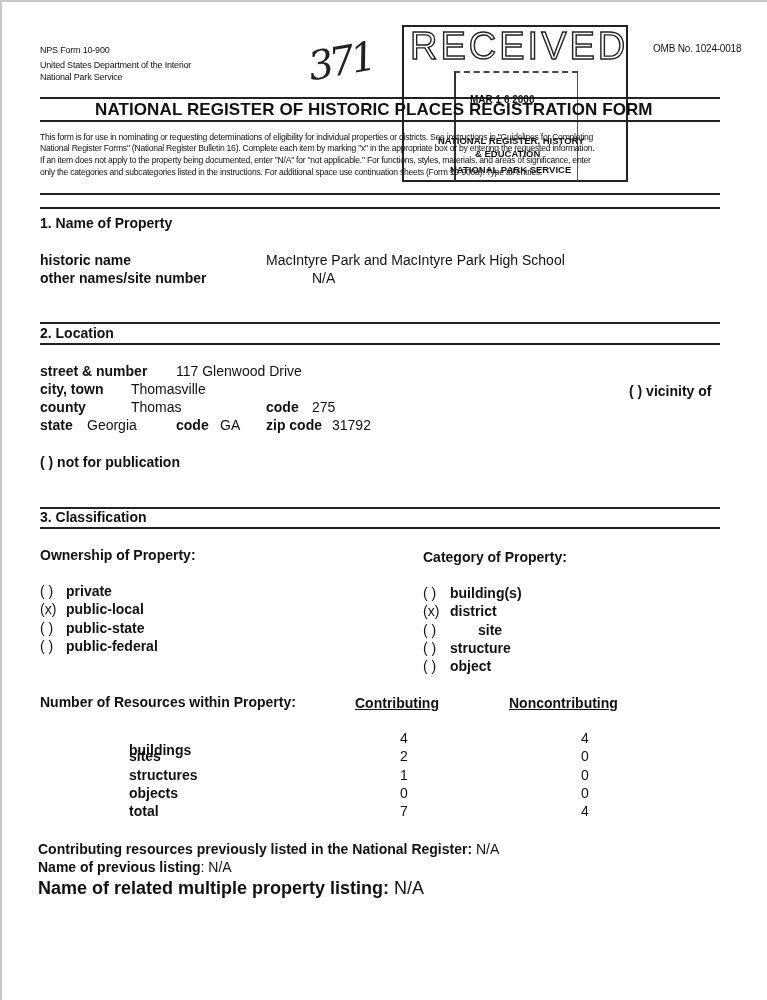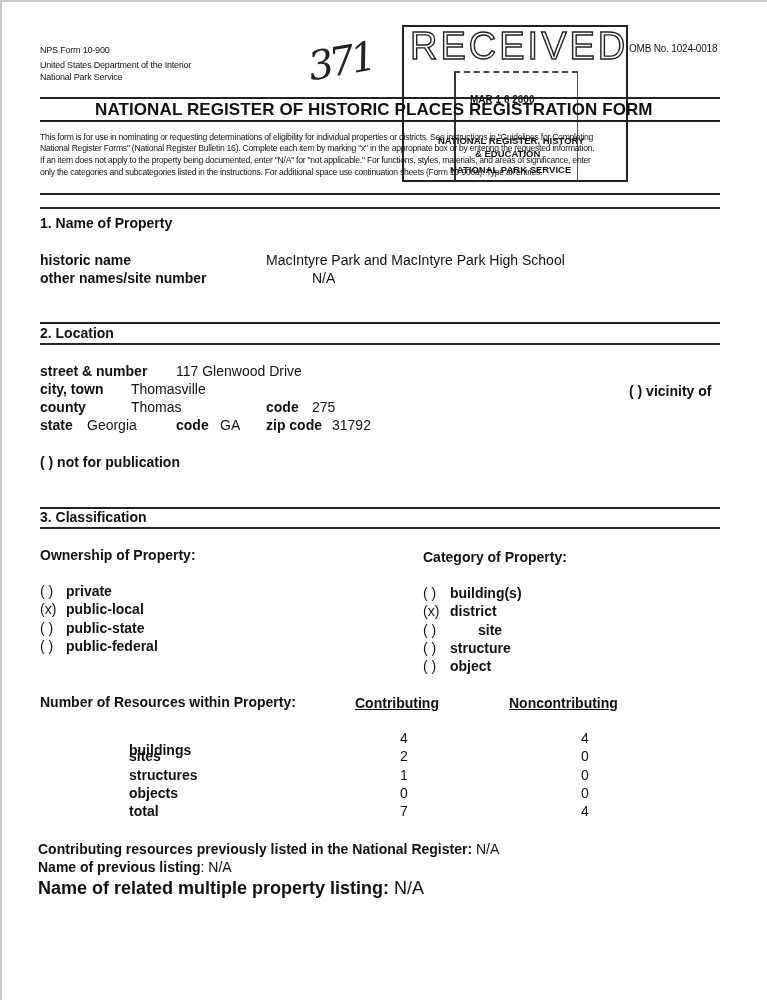--- a/index.html
+++ b/index.html
@@ -45,21 +45,21 @@
   .num-cell { position: absolute; width: 20px; text-align: center; font-size: 14px; }
 </style>
 </head>
 <body>
 
 <div class="page-border"></div>
 
 <div class="abs hdr-small" style="left:40px; top:44px;">NPS Form 10-900</div>
 <div class="abs hdr-small" style="left:40px; top:59px;">United States Department of the Interior</div>
 <div class="abs hdr-small" style="left:40px; top:71px;">National Park Service</div>
-<div class="abs hdr-small" style="left:629px; top:43px; font-size:10px;">OMB No. 1024-0018</div>
+<div class="abs hdr-small" style="left:629px; top:43px; font-size:10px;padding-left:24px;">OMB No. 1024-0018</div>
 <div class="handwritten">371</div>
 
 <div class="stamp-outer"></div>
 <div class="stamp-inner"></div>
 <div class="stamp-received abs">RECEIVED</div>
 <div class="abs stamp-text" style="left:470px; top:94px; font-size:10px; z-index:3;">MAR 1 6 2000</div>
 <div class="abs stamp-text" style="left:438px; top:135px; z-index:3;">NATIONAL REGISTER, HISTORY</div>
 <div class="abs stamp-text" style="left:475px; top:148px; z-index:3;text-align:center;">&amp; EDUCATION</div>
 <div class="abs stamp-text" style="left:450px; top:164px; z-index:3;">NATIONAL PARK SERVICE</div>
 

